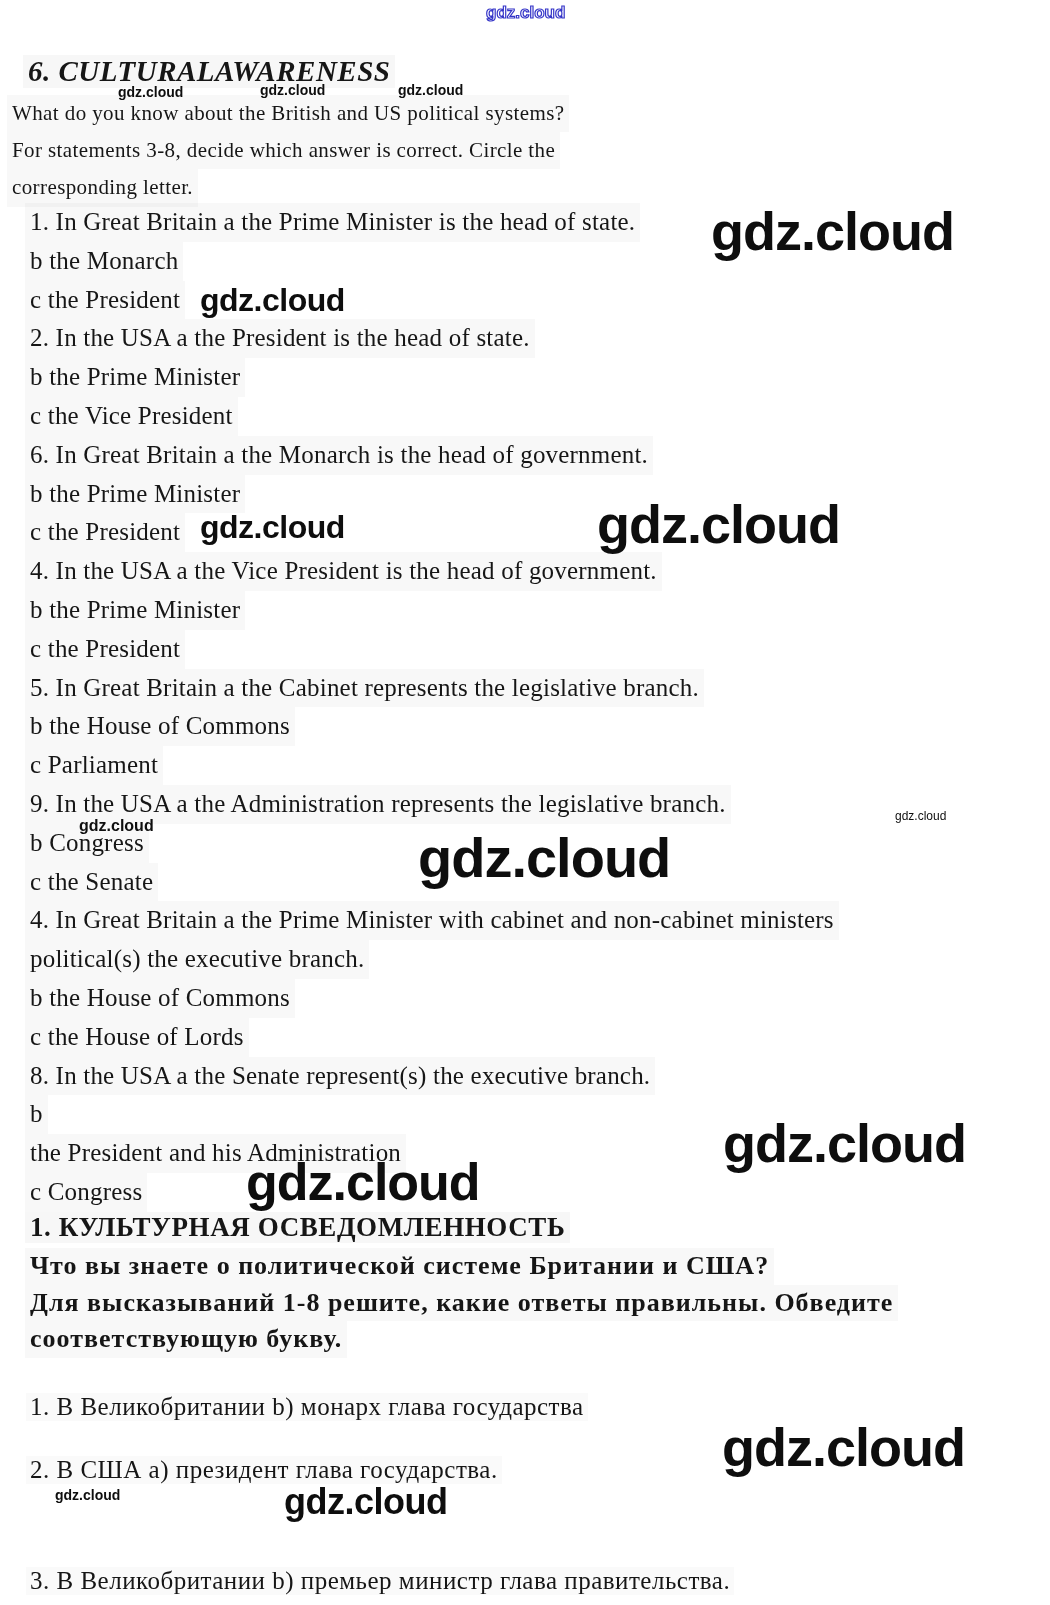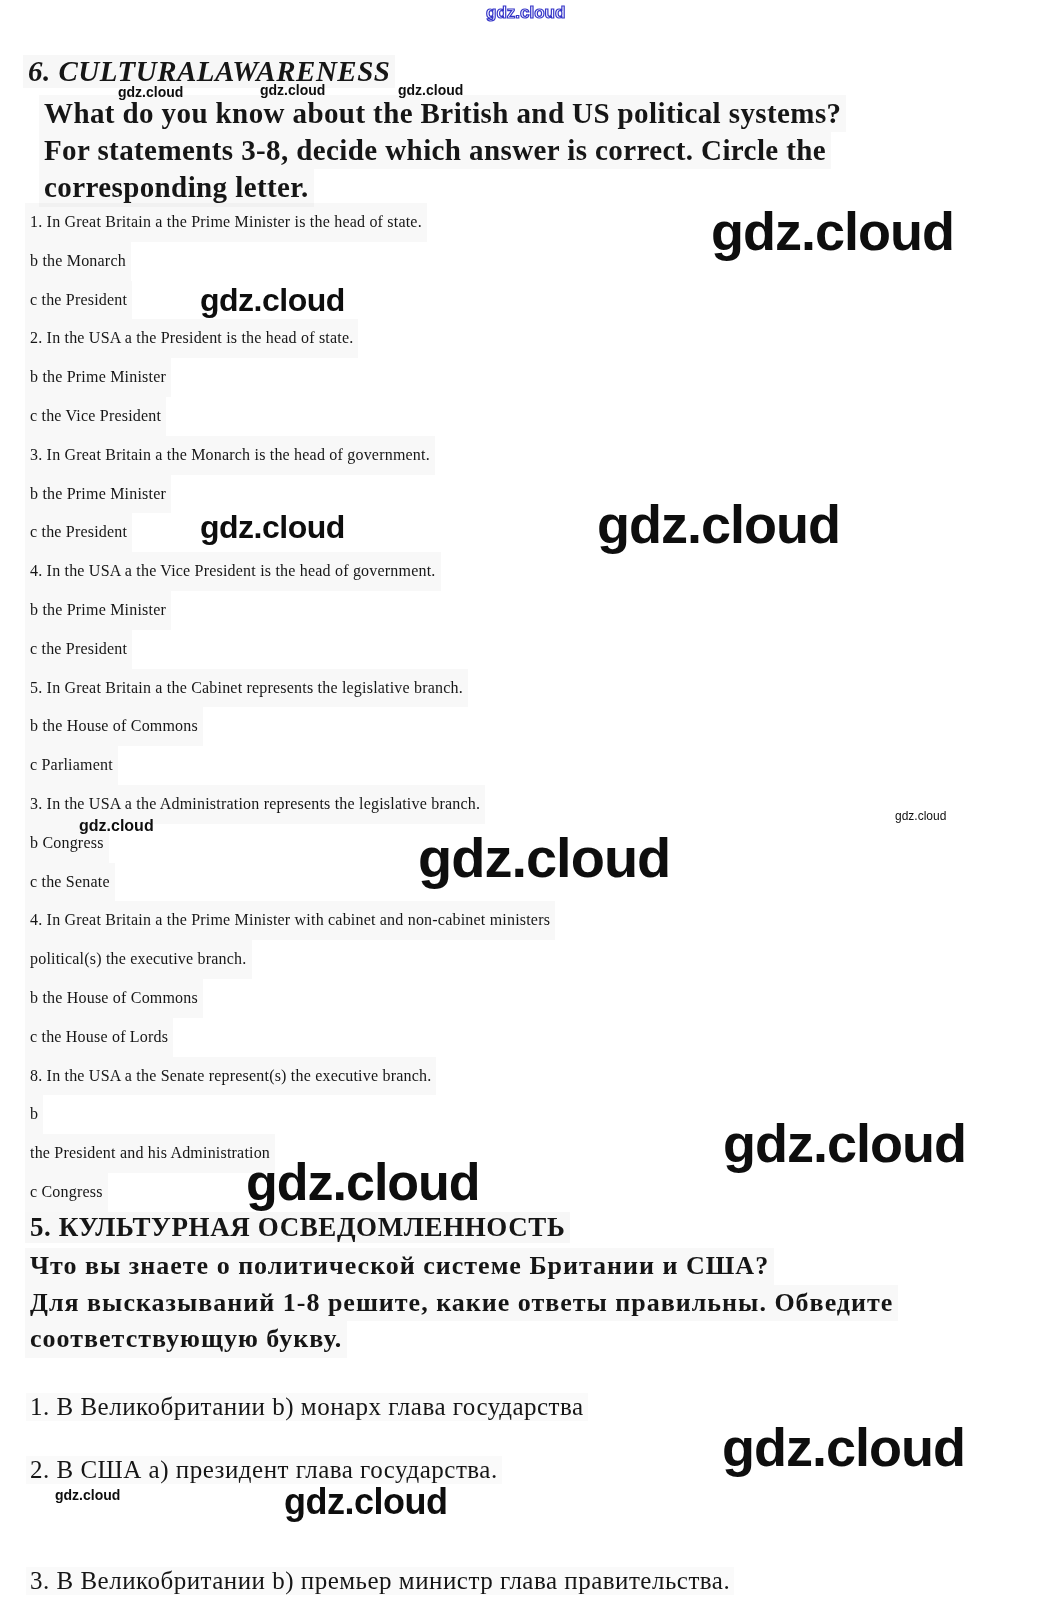--- a/index.html
+++ b/index.html
@@ -15,27 +15,27 @@
 
   
   .doc-title {
     position:absolute; left:28px; top:55px; margin:0;
     font-size:29px; font-weight:bold; letter-spacing:0.5px;
     width:max-content; background:rgba(0,0,0,0.03); padding:0 5px; margin-left:-5px;
     z-index:1;
     font-style:italic;
   }
   .intro-en {
-    position:absolute; left:44px; top:95px;
-    font-size:29px; font-weight:bold; line-height:37.2px; letter-spacing:0.4px;
+    position:absolute; left:12px; top:95px;
+    font-size:21px; font-weight:normal; line-height:37.2px; letter-spacing:0.4px;
     z-index:1;
   }
   .qlist {
     position:absolute; left:30px; top:203px;
-    font-size:16px; line-height:38.8px; letter-spacing:0.2px;
+    font-size:25px; line-height:38.8px; letter-spacing:0.2px;
     z-index:1;
   }
   .ru-title {
     position:absolute; left:30px; top:1212px; margin:0;
     font-size:27px; font-weight:bold; letter-spacing:0.6px;
     width:max-content; background:rgba(0,0,0,0.03); padding:0 5px; margin-left:-5px;
     z-index:1;
   }
   .intro-ru {
     position:absolute; left:30px; top:1248px;
@@ -108,43 +108,43 @@
       <div>corresponding letter.</div>
     </div>
 
   <div class="qlist">
       <div>1. In Great Britain a the Prime Minister is the head of state.</div>
       <div>b the Monarch</div>
       <div>c the President</div>
       <div>2. In the USA a the President is the head of state.</div>
       <div>b the Prime Minister</div>
       <div>c the Vice President</div>
-      <div>3. In Great Britain a the Monarch is the head of government.</div>
+      <div>6. In Great Britain a the Monarch is the head of government.</div>
       <div>b the Prime Minister</div>
       <div>c the President</div>
       <div>4. In the USA a the Vice President is the head of government.</div>
       <div>b the Prime Minister</div>
       <div>c the President</div>
       <div>5. In Great Britain a the Cabinet represents the legislative branch.</div>
       <div>b the House of Commons</div>
       <div>c Parliament</div>
-      <div>3. In the USA a the Administration represents the legislative branch.</div>
+      <div>9. In the USA a the Administration represents the legislative branch.</div>
       <div>b Congress</div>
       <div>c the Senate</div>
       <div>4. In Great Britain a the Prime Minister with cabinet and non-cabinet ministers</div>
       <div>political(s) the executive branch.</div>
       <div>b the House of Commons</div>
       <div>c the House of Lords</div>
       <div>8. In the USA a the Senate represent(s) the executive branch.</div>
       <div>b</div>
       <div>the President and his Administration</div>
       <div>c Congress</div>
     </div>
 
-  <h2 class="ru-title">5. КУЛЬТУРНАЯ ОСВЕДОМЛЕННОСТЬ</h2>
+  <h2 class="ru-title">1. КУЛЬТУРНАЯ ОСВЕДОМЛЕННОСТЬ</h2>
 
   <div class="intro-ru">
       <div>Что вы знаете о политической системе Британии и США?</div>
       <div>Для высказываний 1-8 решите, какие ответы правильны. Обведите</div>
       <div>соответствующую букву.</div>
     </div>
 
   <div class="ru-answer" style="top:1393px">1. В Великобритании b) монарх глава государства</div>
   <div class="ru-answer" style="top:1456px">2. В США a) президент глава государства.</div>
   <div class="ru-answer" style="top:1567px">3. В Великобритании b) премьер министр глава правительства.</div>

